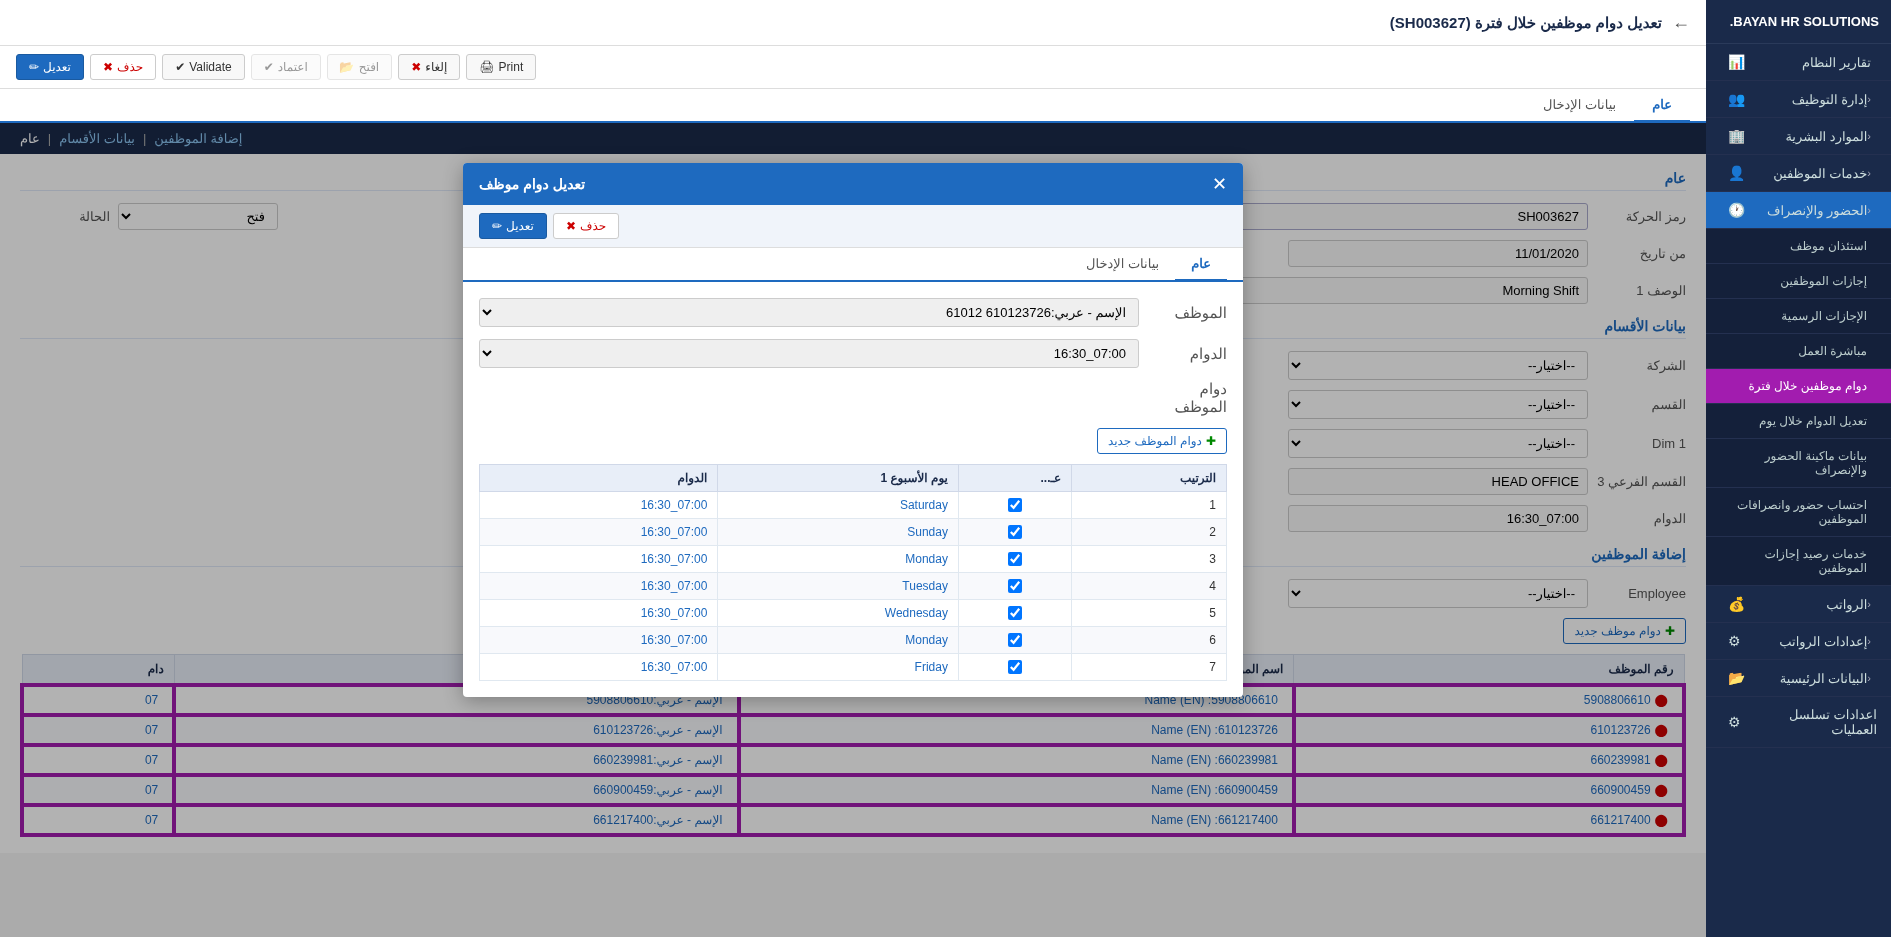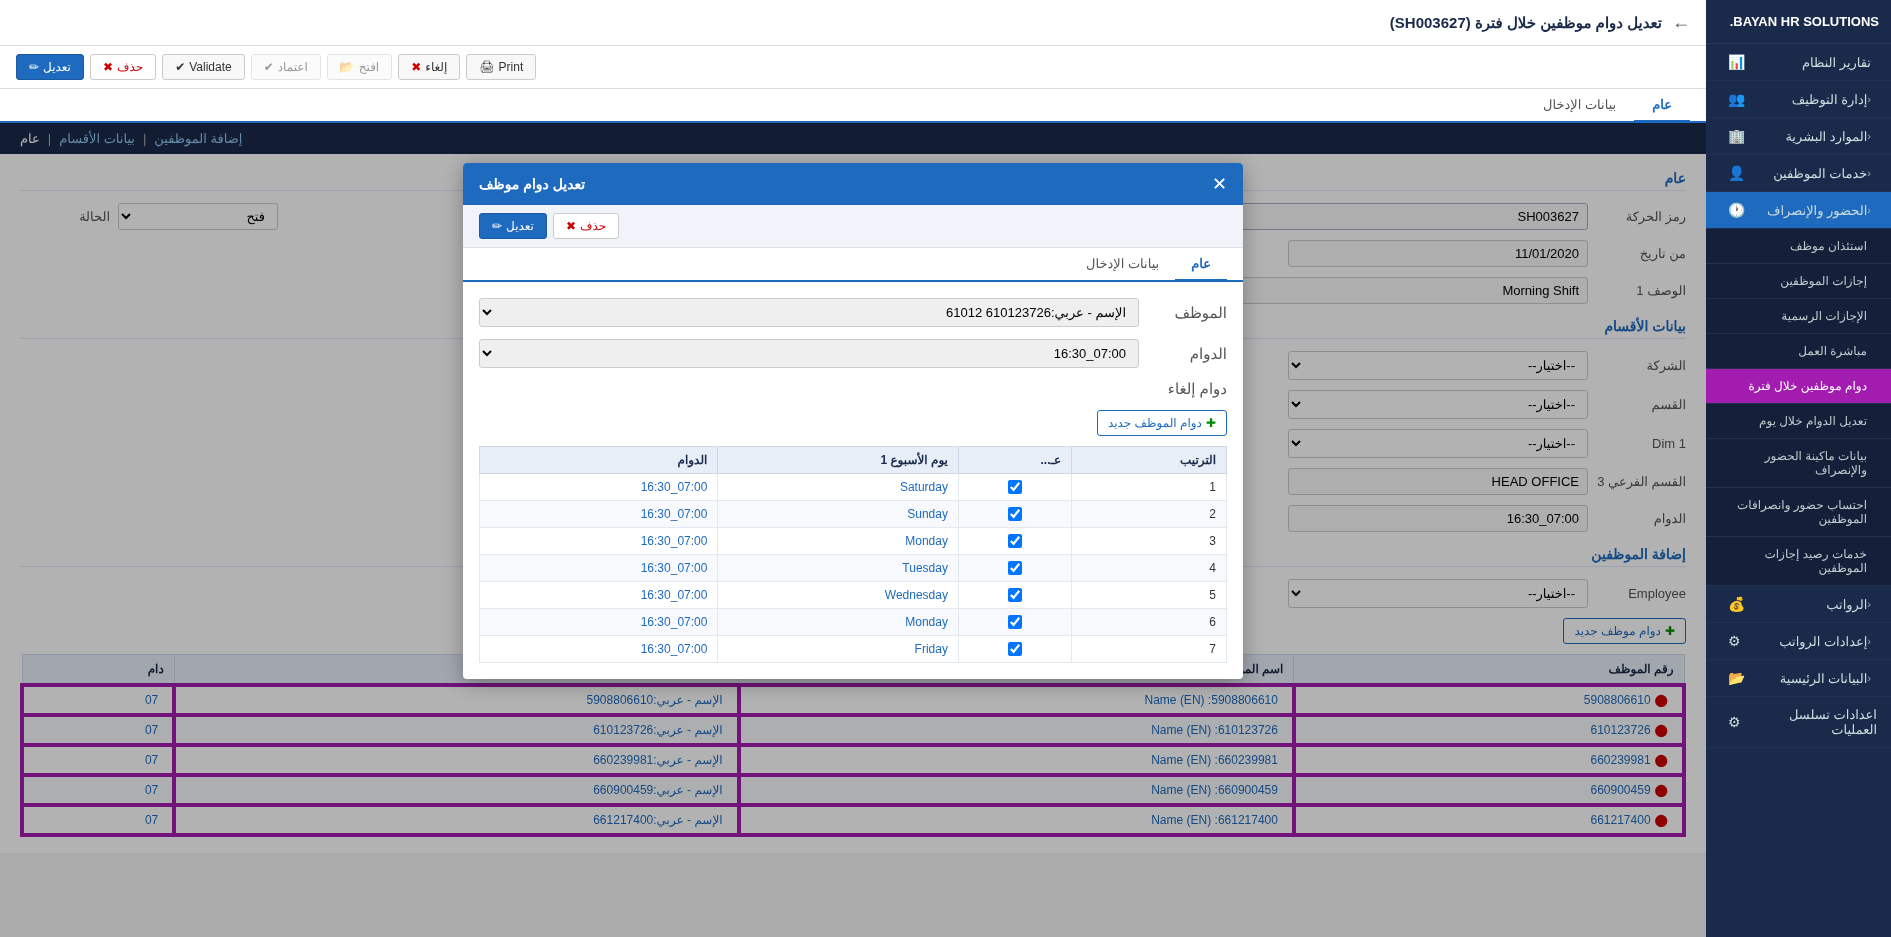--- a/index.html
+++ b/index.html
@@ -370,21 +370,21 @@
           </div>
 
           <div class="modal-form-row">
             <label class="modal-form-label">الدوام</label>
             <select class="modal-select">
               <option>07:00_16:30</option>
             </select>
           </div>
 
           <div class="modal-form-row">
-            <label class="modal-form-label">دوام إلغاء</label>
+            <label class="modal-form-label">دوام الموظف</label>
           </div>
 
           <div style="margin-bottom:10px;">
             <button class="new-btn">
               <span style="color:#080;">✚</span>
               <span>دوام الموظف جديد</span>
             </button>
           </div>
 
           <table class="modal-table">

